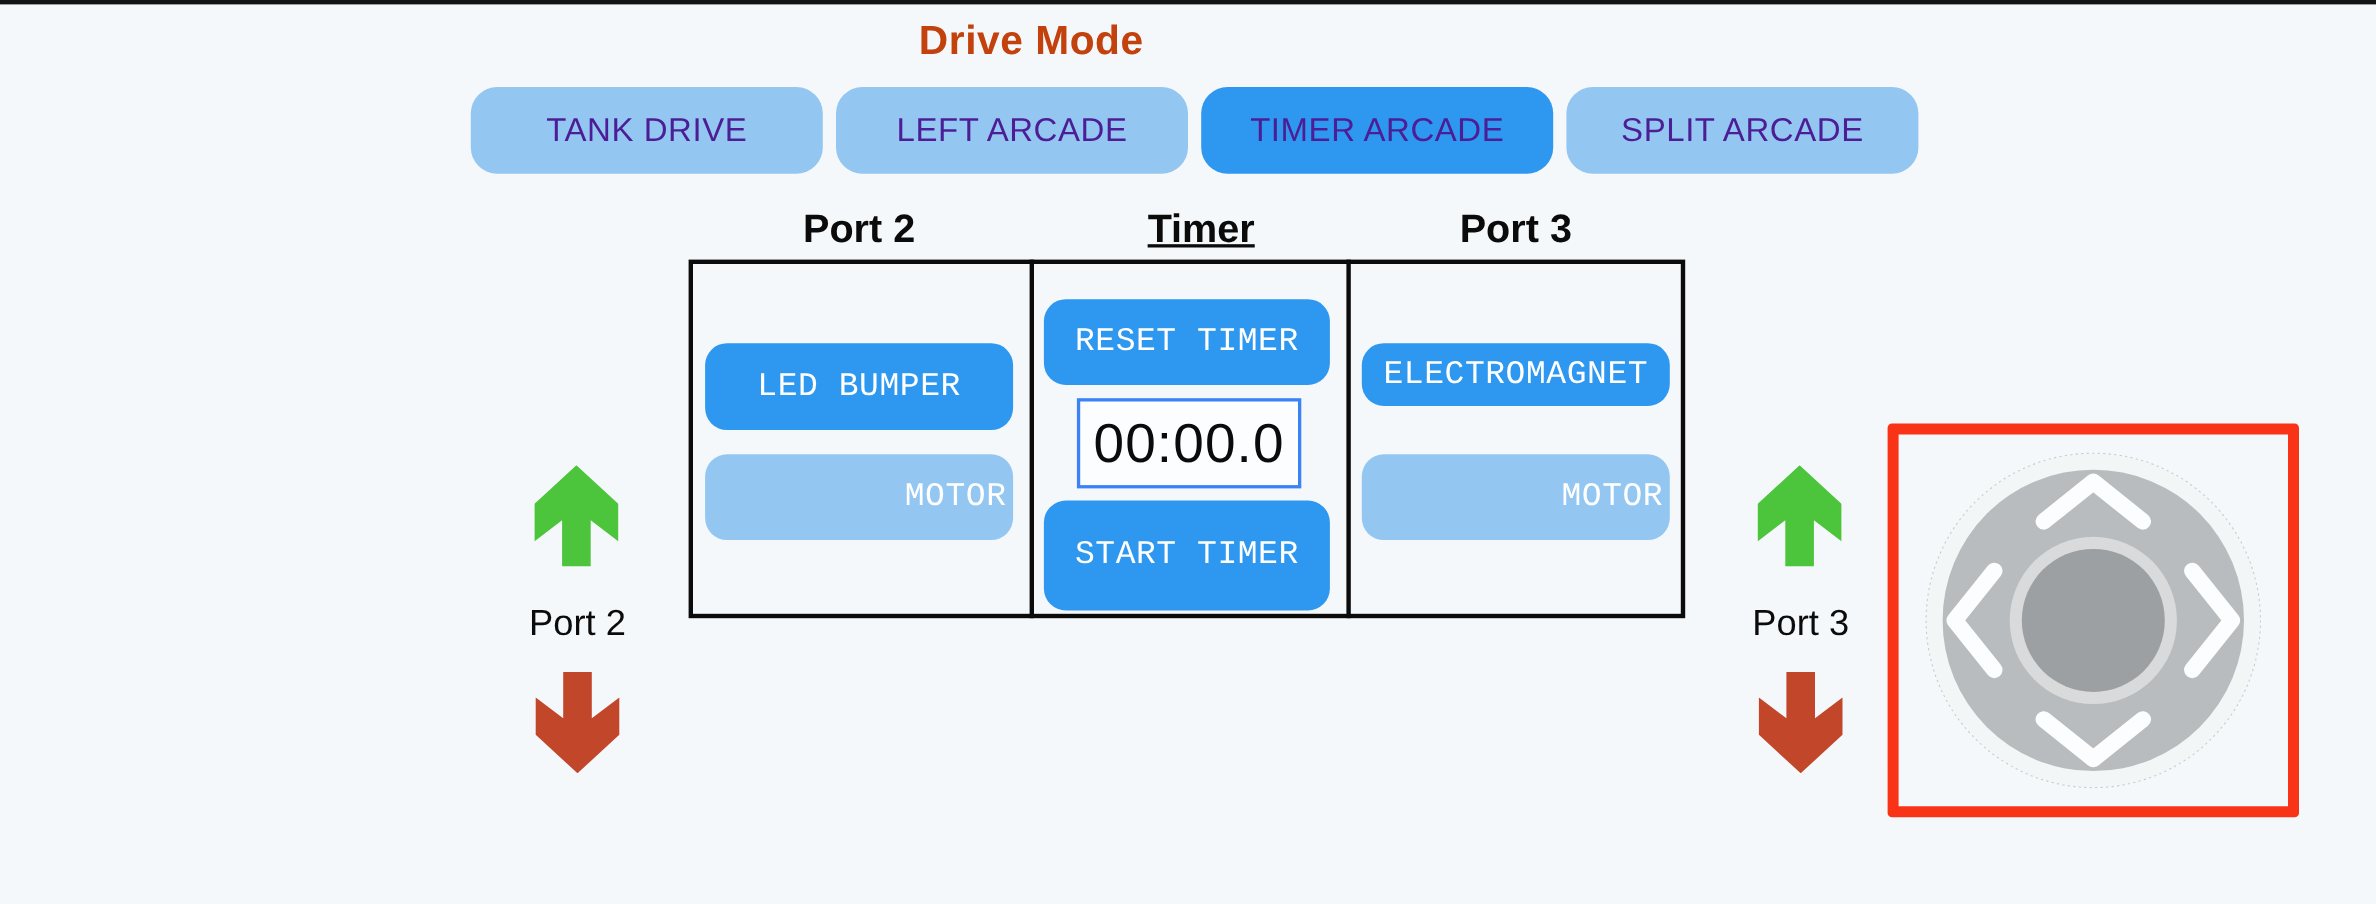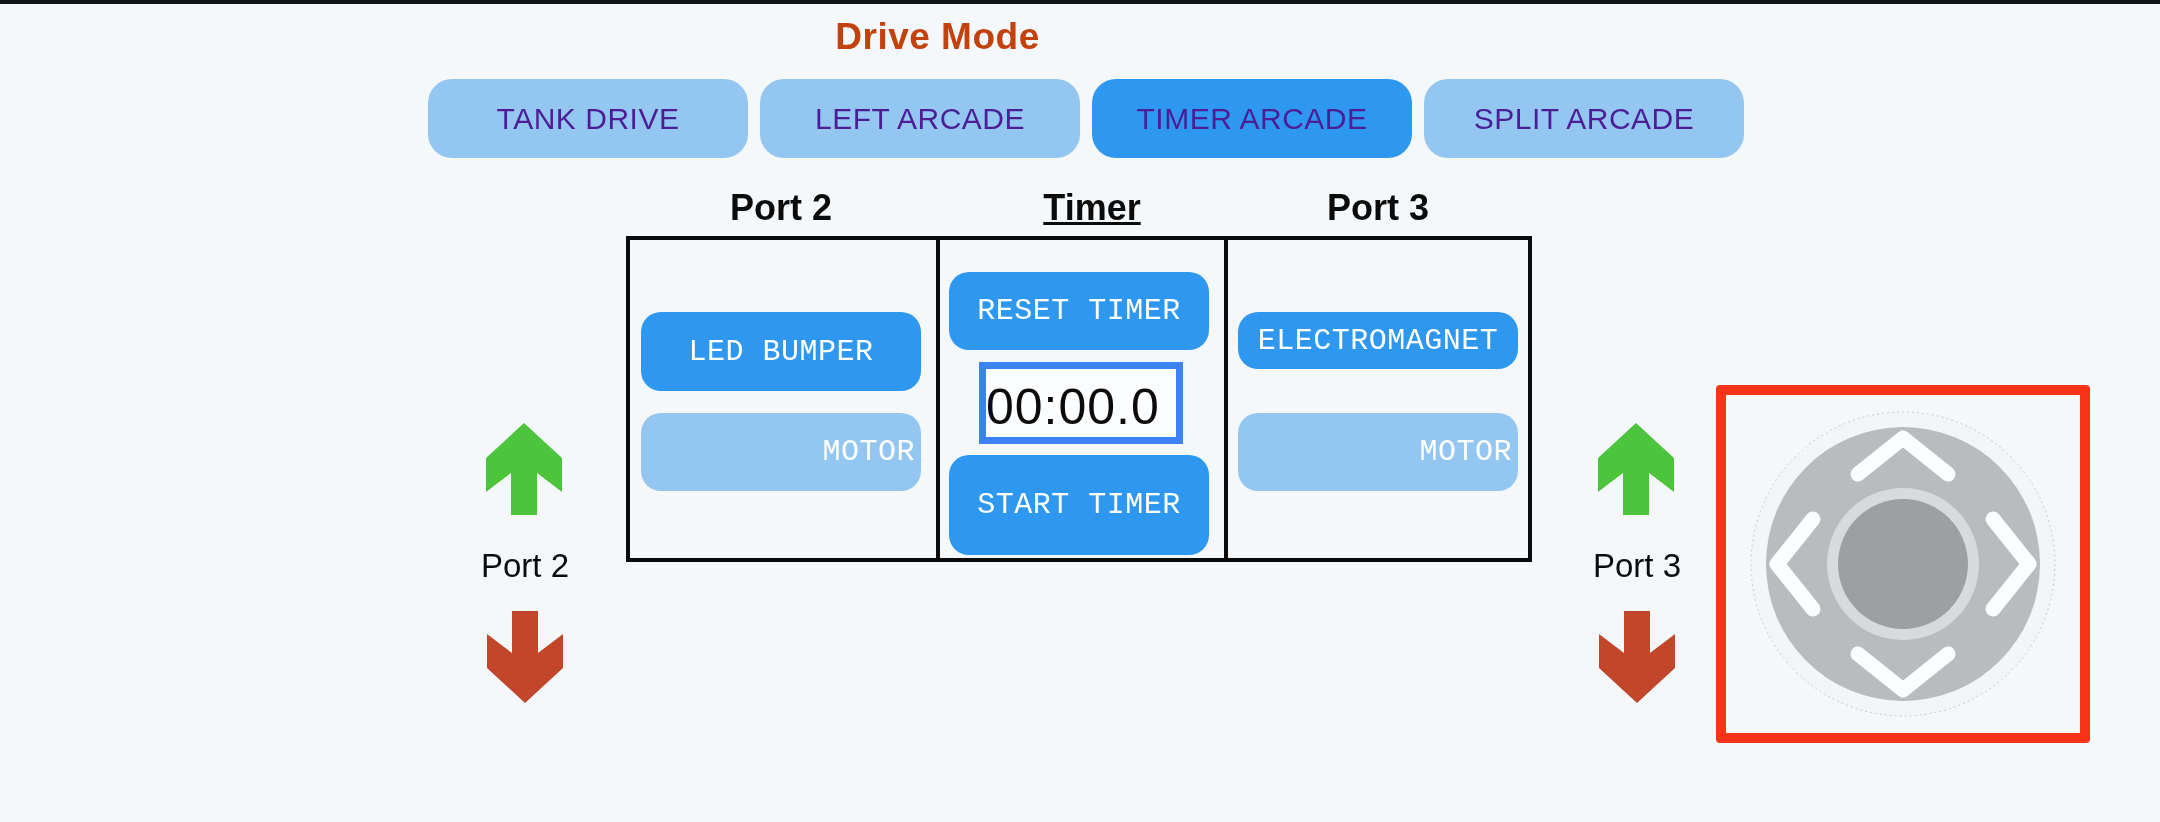--- a/index.html
+++ b/index.html
@@ -53,22 +53,22 @@
   .cell-btn.inactive{background:#93C7F2;text-align:right;}
   .led-bumper{left:641px;top:312px;width:280px;height:79px;}
   .motor-left{left:641px;top:413px;width:280px;height:78px;}
   .reset-timer{left:949px;top:272px;width:260px;height:78px;}
   .start-timer{left:949px;top:455px;width:260px;height:100px;}
   .electromagnet{left:1238px;top:312px;width:280px;height:57px;}
   .motor-right{left:1238px;top:413px;width:280px;height:78px;}
 
   .timer-display{
     left:979px;top:362px;width:204px;height:82px;
-    background:#FBFDFE;border:7px solid #3b82f6;
-    font-size:50px;color:#0B0B0B;text-align:left;line-height:76px;
+    background:#FBFDFE;border:3px solid #3b82f6;
+    font-size:50px;color:#0B0B0B;text-align:center;line-height:76px;
     letter-spacing:1px;
   }
 
   .arrow{width:78px;height:92px;}
   .arrow.flip{transform:scaleY(-1);}
   .up-left{left:485px;top:423px;}
   .down-left{left:486px;top:611px;}
   .up-right{left:1597px;top:423px;}
   .down-right{left:1598px;top:611px;}
 

